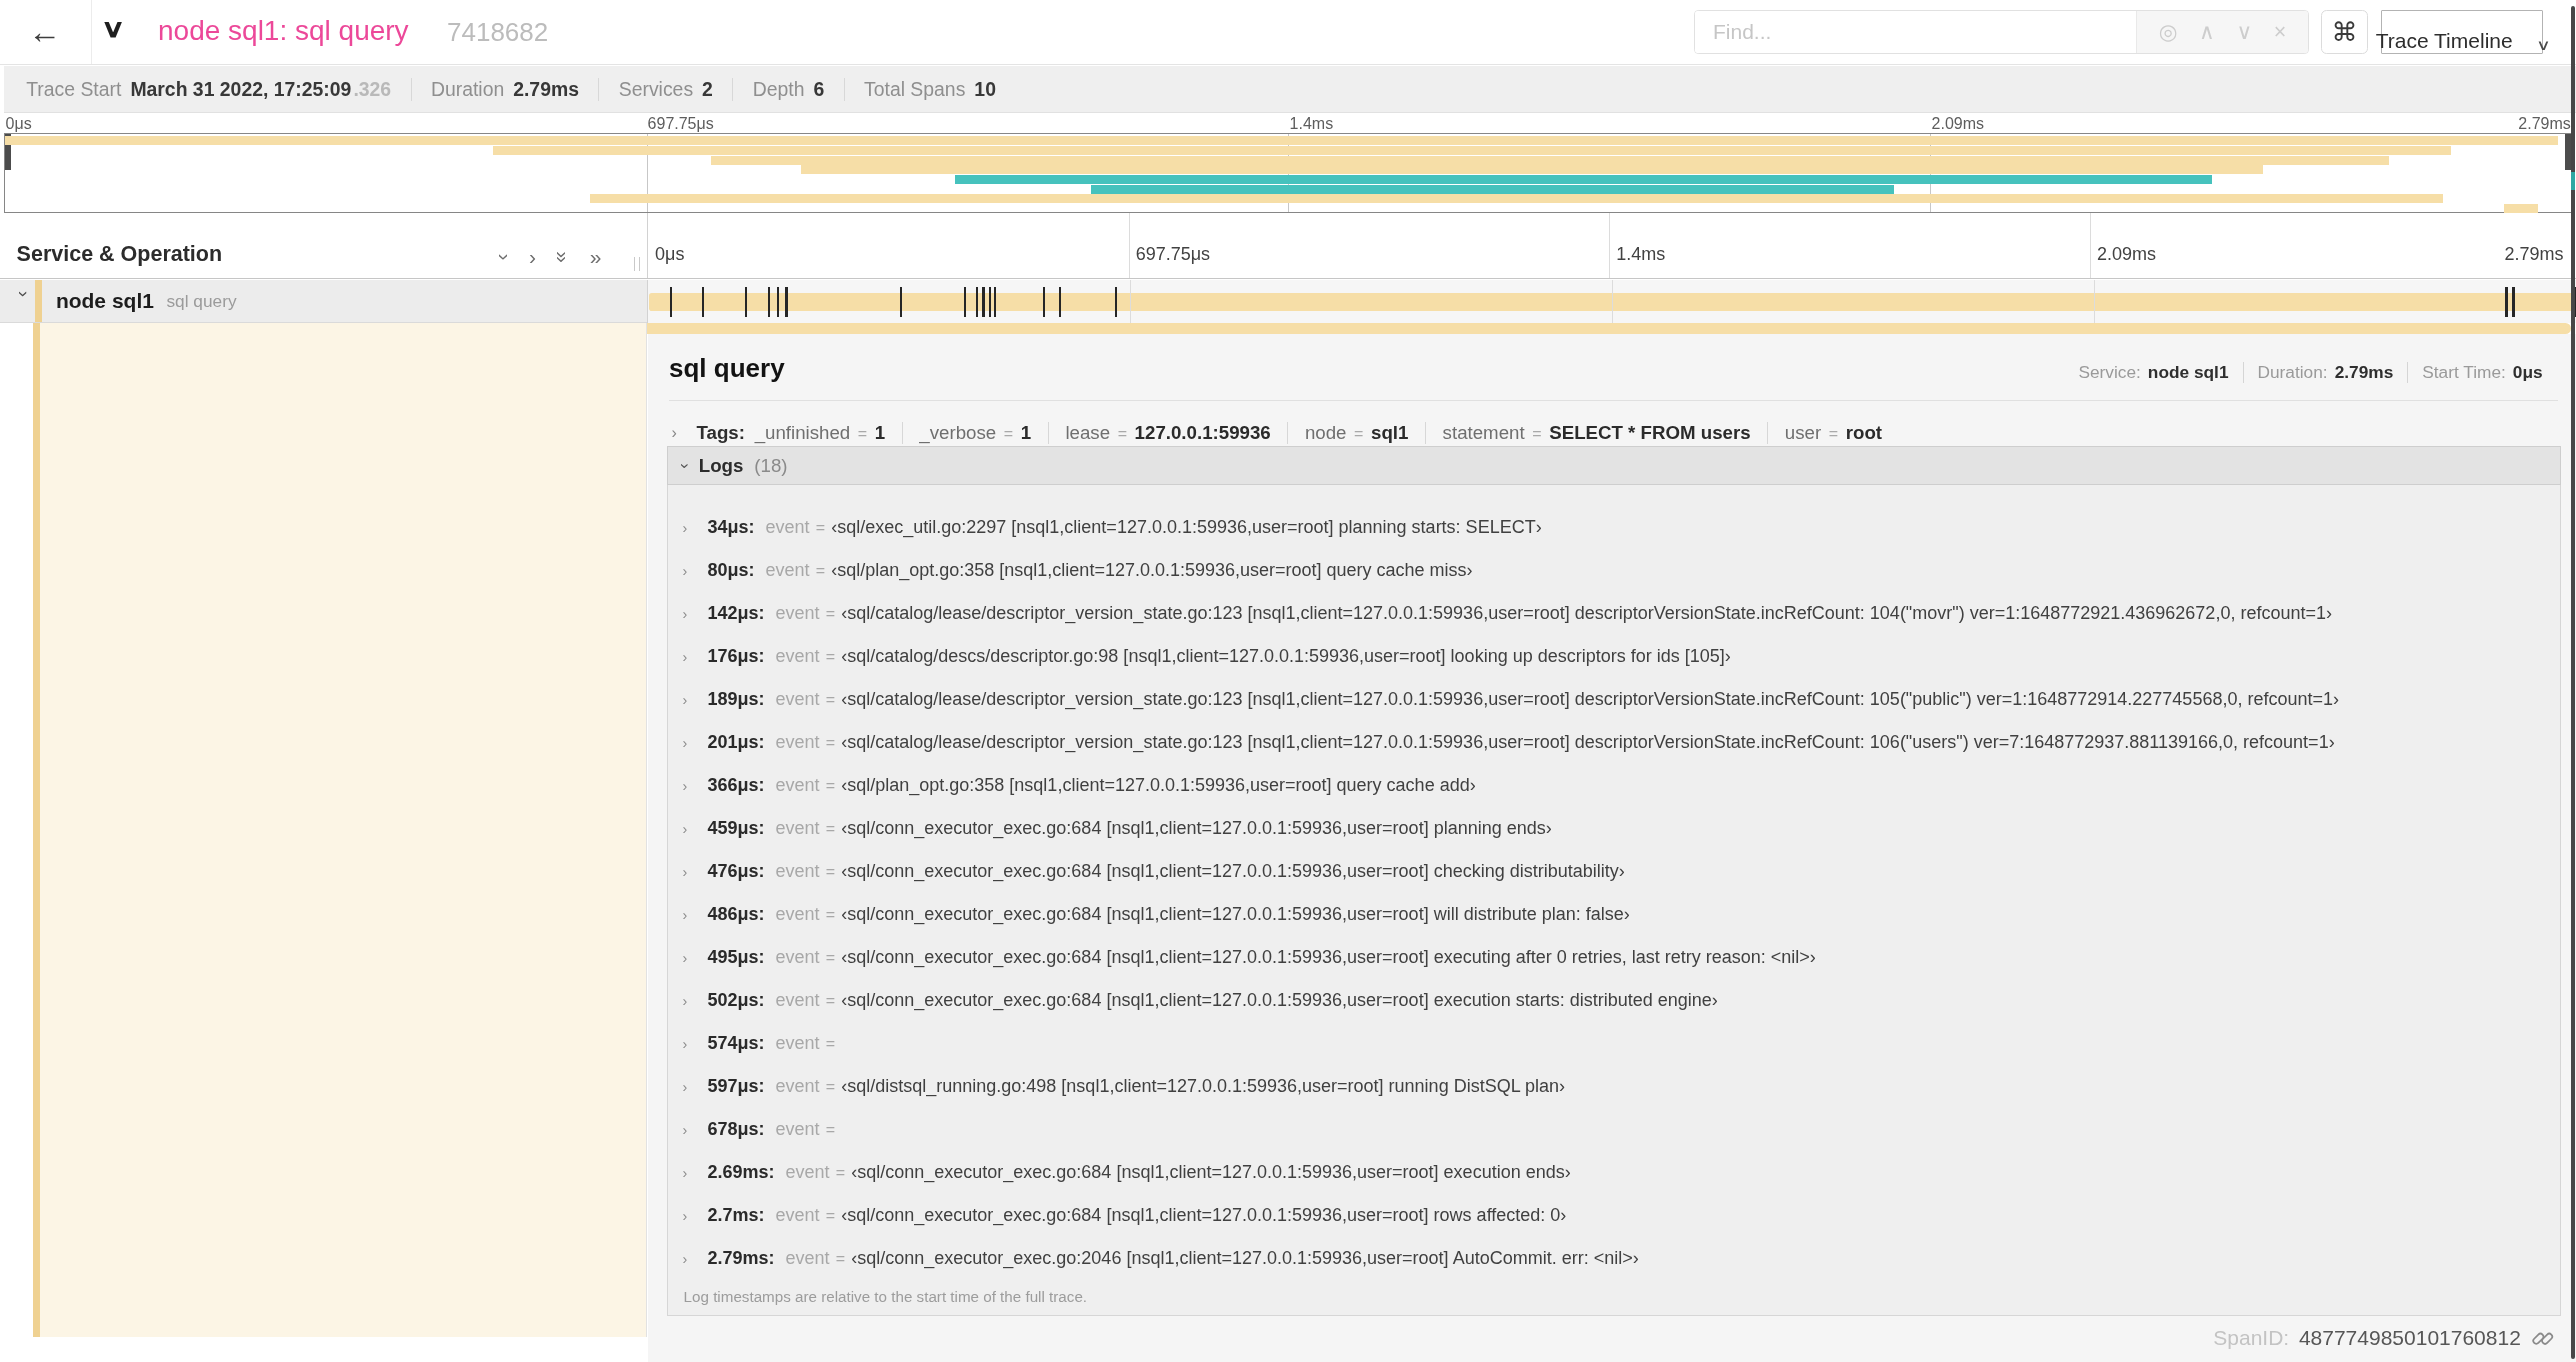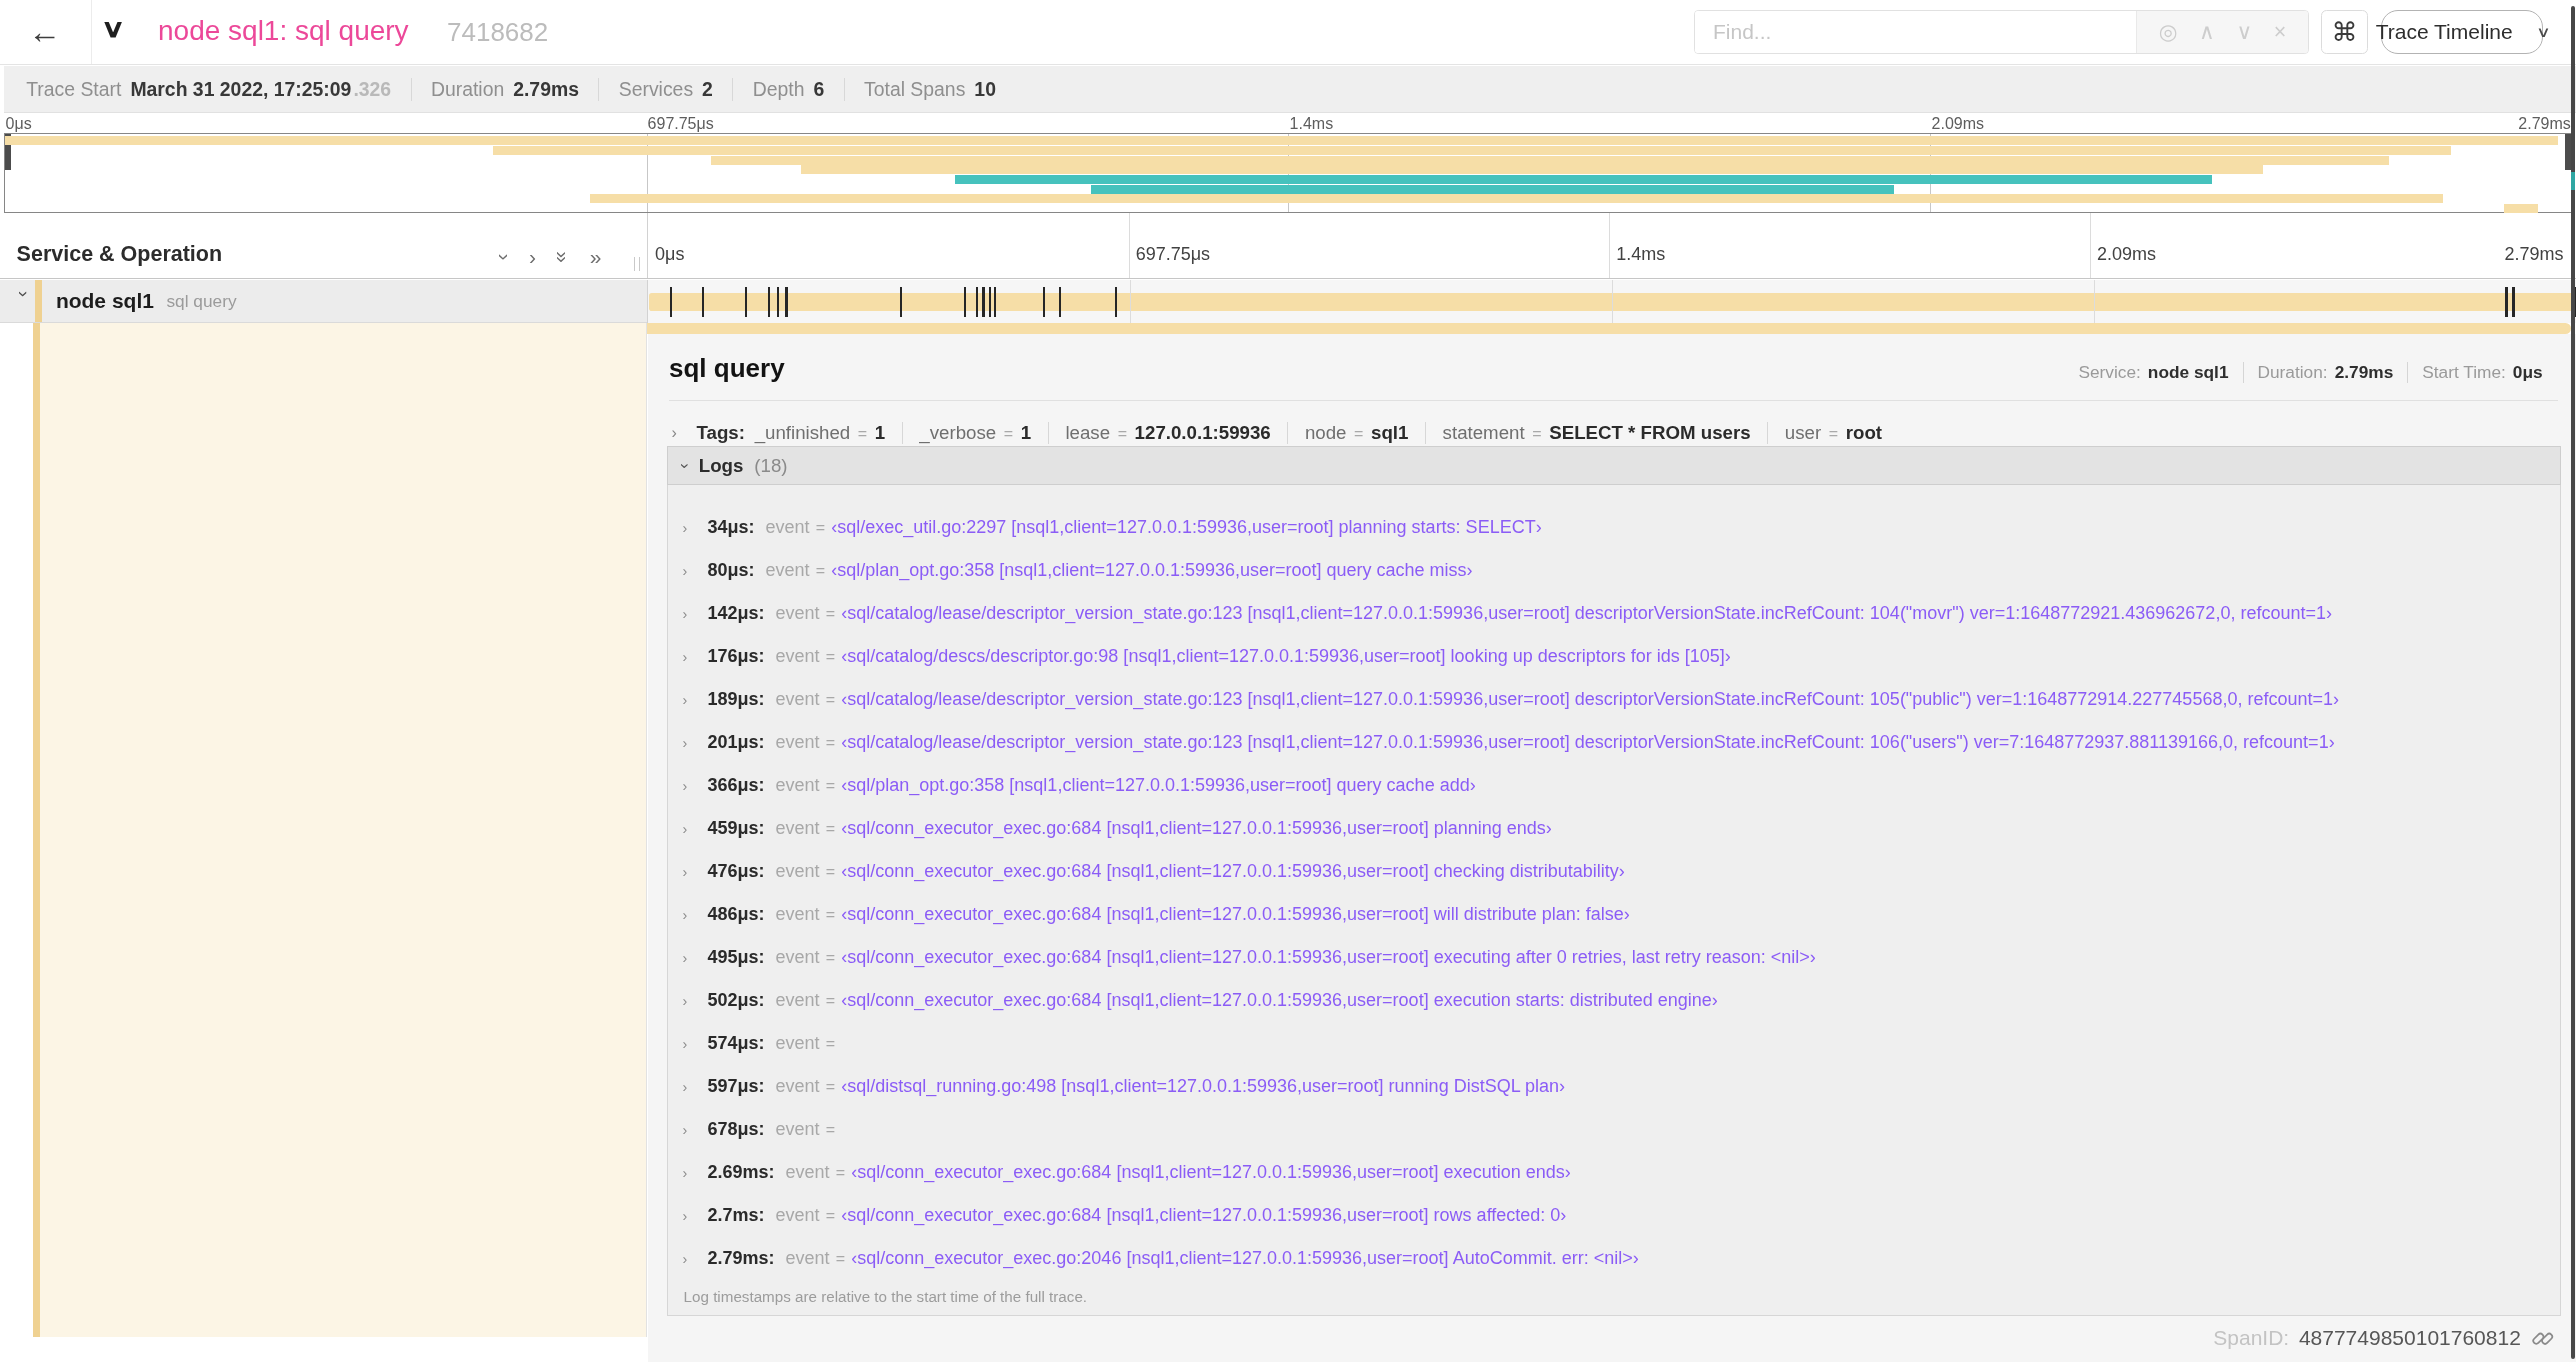--- a/index.html
+++ b/index.html
@@ -14,21 +14,21 @@
   .title-caret { position:absolute; left:104px; top:14px; font-size:25px; font-weight:700; color:#1f1f1f; transform:scaleX(1.35); }
   .page-title { position:absolute; left:158px; top:15.2px; font-size:28px; font-weight:400; color:#ec4899; white-space:nowrap; }
   .trace-id { position:absolute; left:447px; top:17.3px; font-size:26px; font-weight:400; color:#bcbcbc; }
 
   .find-group { position:absolute; left:1694px; top:10.4px; width:615px; height:44px; border:0.7px solid #e1e1e1; border-radius:4.2px; background:#fff; display:flex; overflow:hidden; }
   .find-input { flex:1; border:none; outline:none; padding-left:18px; font-size:21px; color:#444; background:#fff; font-family:inherit; }
   .find-input::placeholder { color:#c6c6c6; }
   .find-suffix { width:172px; background:#f6f6f6; border-left:0.7px solid #e9e9e9; display:flex; align-items:center; justify-content:space-evenly; }
   .find-suffix span { color:#cdcdcd; font-size:21.5px; }
   .cmd-btn { position:absolute; left:2321px; top:10.4px; width:47px; height:44px; background:#fff; border:0.7px solid #dcdcdc; border-radius:5.5px; display:flex; align-items:center; justify-content:center; font-size:26px; color:#3a3a3a; cursor:pointer; }
-  .view-btn { position:absolute; left:2381px; top:10.4px; width:162px; height:44px; background:#fff; border:0.7px solid #b3b3b3; border-radius:17px; display:flex; align-items:center; justify-content:center; gap:25px; font-size:21px; color:#2d2d2d; cursor:pointer; white-space:nowrap; }
+  .view-btn { position:absolute; left:2381px; top:10.4px; width:162px; height:44px; background:#fff; border:0.7px solid #b3b3b3; border-radius:1px; display:flex; align-items:flex-end; justify-content:center; gap:25px; font-size:21px; color:#2d2d2d; cursor:pointer; white-space:nowrap; }
   .view-btn .vcaret { font-size:14.5px; color:#4a4a4a; transform:scaleX(1.4); }
 
   
   .meta-bar { position:absolute; left:4px; top:66px; width:100%; height:47px; background:#efefef; border-bottom:0.7px solid #e1e1e1; display:flex; align-items:center; padding-left:2.8px; font-size:19.4px; }
   .meta-item { display:flex; align-items:baseline; gap:9px; padding:0 19.4px; border-left:0.7px solid #d8d8d8; white-space:nowrap; }
   .meta-item:first-child { border-left:none; }
   .meta-label { color:#8f8f8f; }
   .meta-value { color:#383838; font-weight:700; }
   .meta-frac { color:#b9b9b9; font-weight:700; margin-left:-7px; }
 
@@ -92,21 +92,21 @@
   .logs-head { height:39px; background:#e3e3e3; border:0.7px solid #cecece; display:flex; align-items:center; padding-left:14px; gap:11px; font-size:18.7px; cursor:pointer; }
   .logs-head .lh-caret { font-size:16px; color:#555; transform:rotate(90deg); display:inline-block; }
   .logs-head .lh-label { font-weight:700; color:#2c2c2c; }
   .logs-head .lh-count { color:#8a8a8a; }
   .logs-body { position:absolute; left:0; right:0; top:39px; bottom:0; background:#efefef; border:0.7px solid #d6d6d6; border-top:none; padding-top:21px; }
   .log-row { height:43px; display:flex; align-items:center; padding-left:14px; font-size:18px; white-space:nowrap; cursor:pointer; }
   .log-caret { color:#8c8c8c; font-size:14.5px; width:25px; }
   .log-time { font-weight:700; color:#2a2a2a; margin-right:11px; }
   .log-field { color:#a8a8a8; }
   .log-eq { color:#a8a8a8; margin:0 6.2px; font-size:16px; }
-  .log-value { color:#8b5cf6; }
+  .log-value { color:#404040; }
   .logs-note { position:absolute; left:15.2px; bottom:9.7px; font-size:15.2px; color:#9c9c9c; }
 
   .spanid-row { position:absolute; right:22px; top:989px; height:30.5px; display:flex; align-items:center; gap:9.7px; font-size:21px; }
   .spanid-label { color:#c3c3c3; }
   .spanid-value { color:#565656; }
   .link-icon { cursor:pointer; }
 
   
   .scrollbar { position:absolute; right:1.4px; top:5.5px; width:3.5px; height:1353px; background:#474747; border-radius:2.1px; }
   .scrollbar .teal-seg { position:absolute; left:0; top:166px; width:3.5px; height:18px; background:#2fa7a3; }

